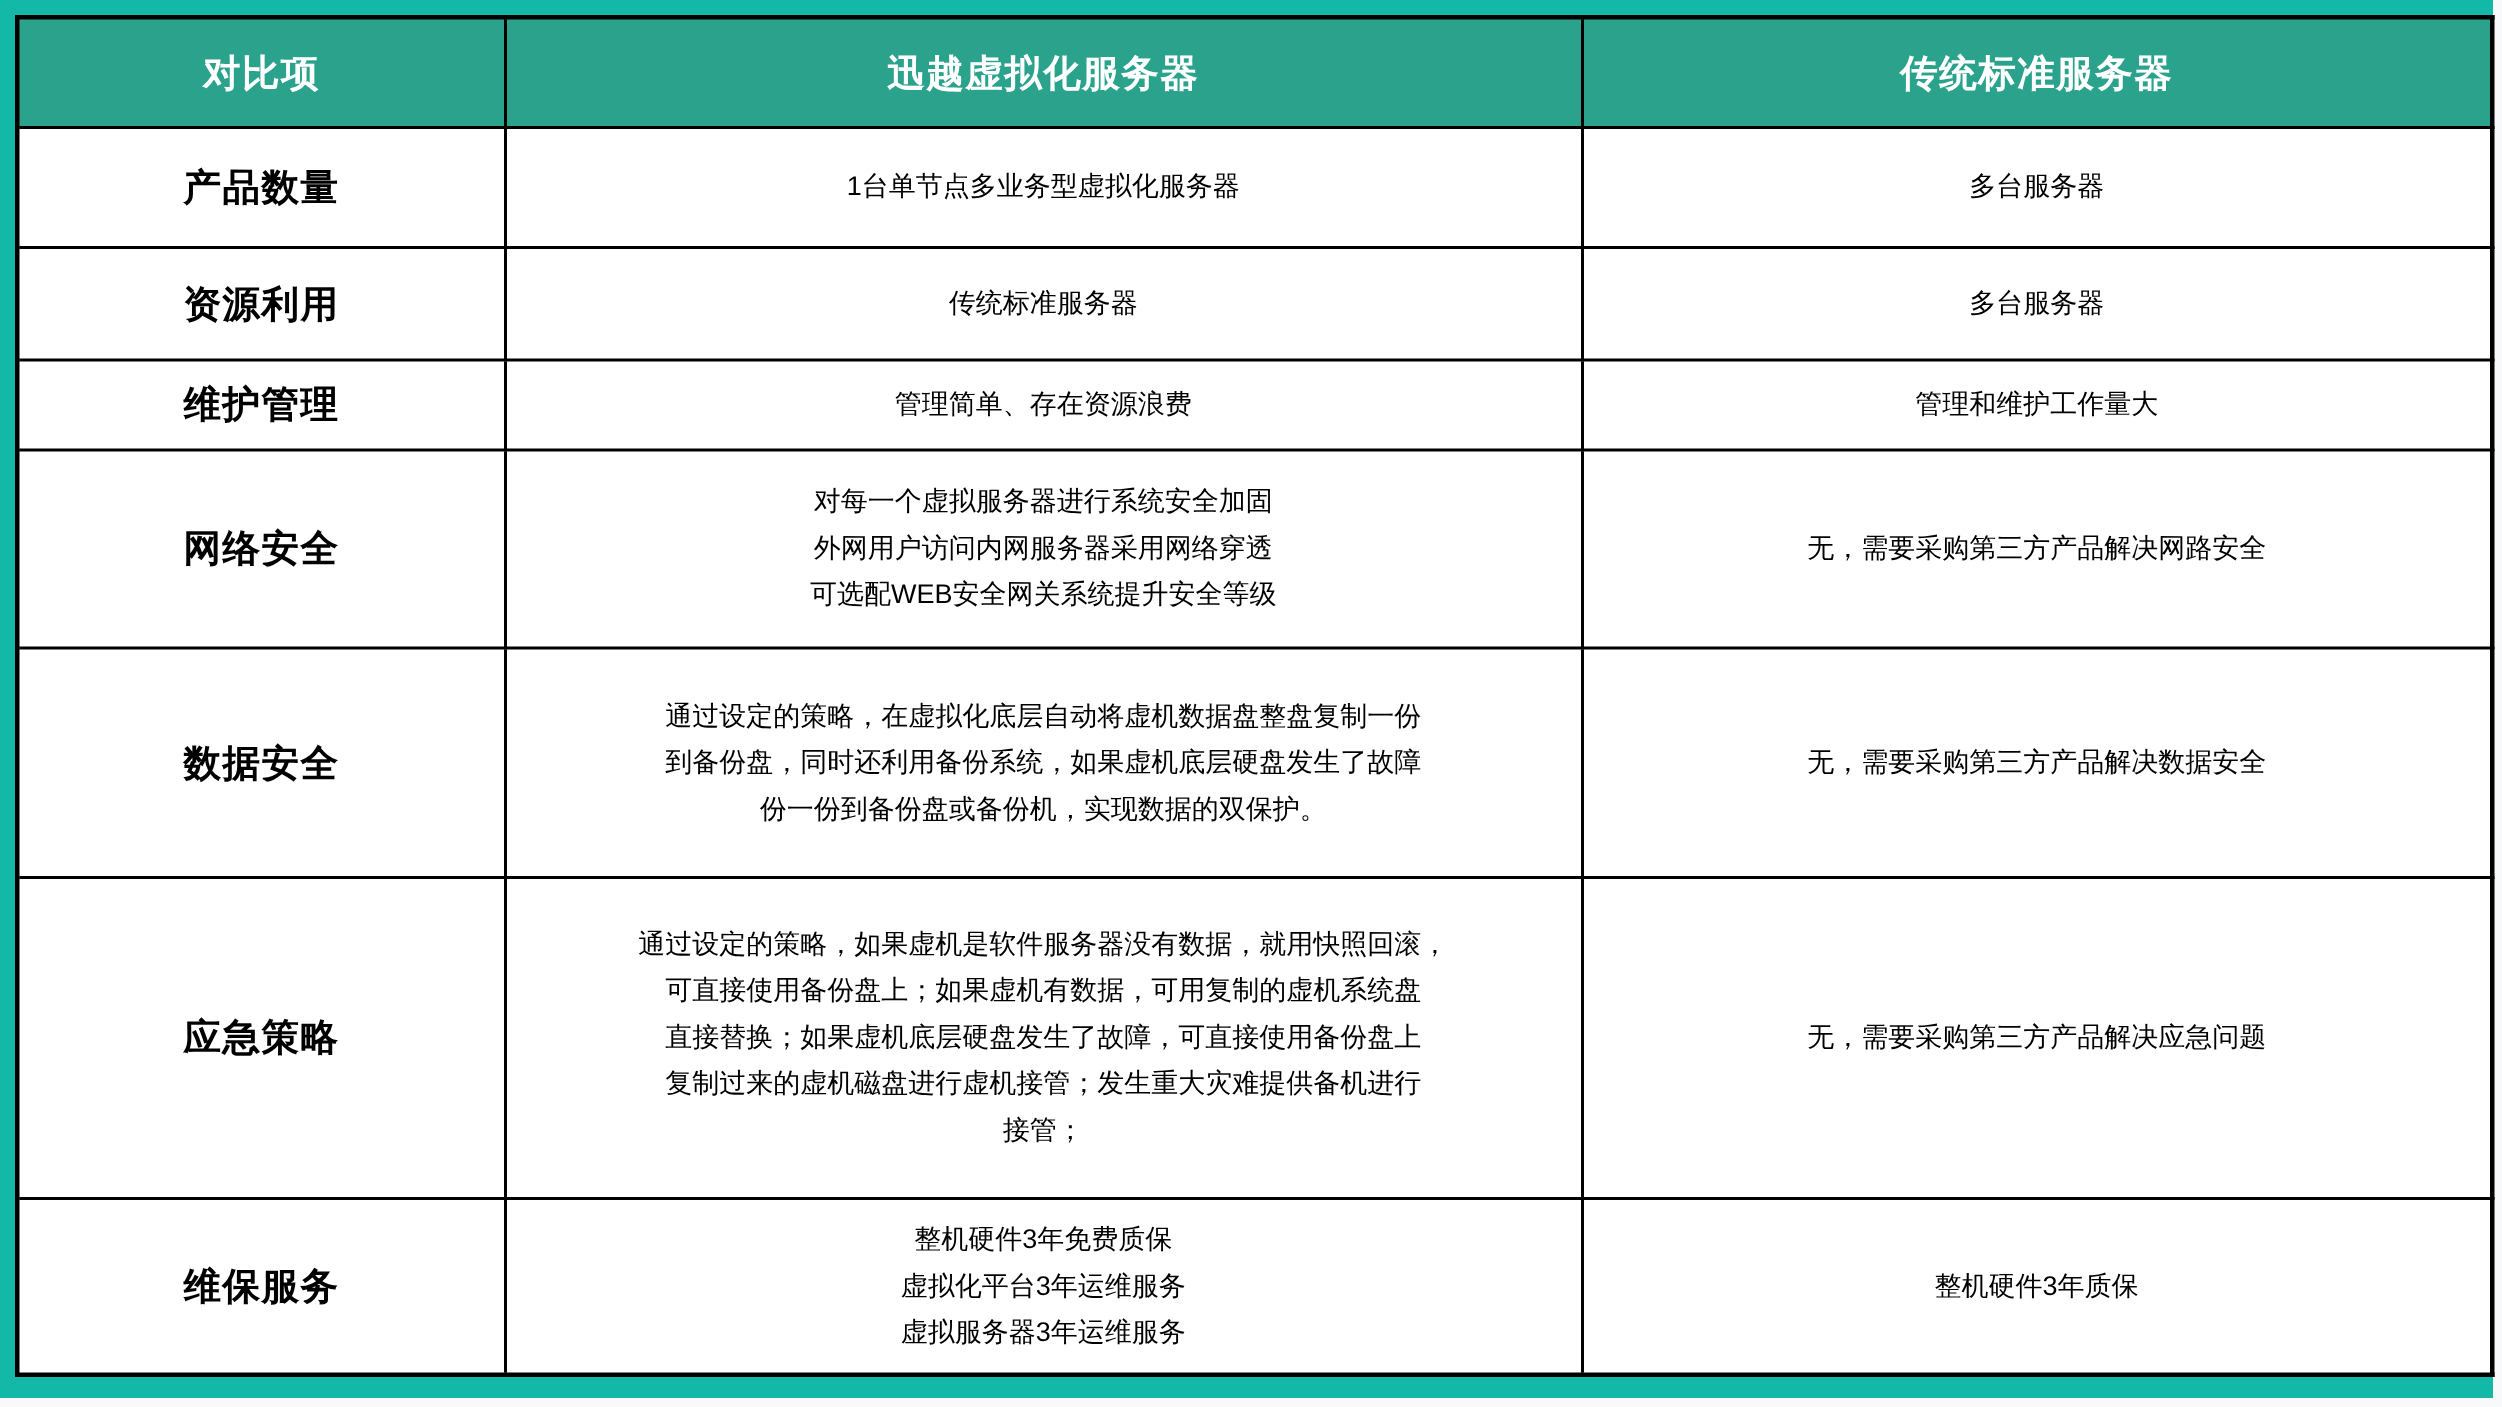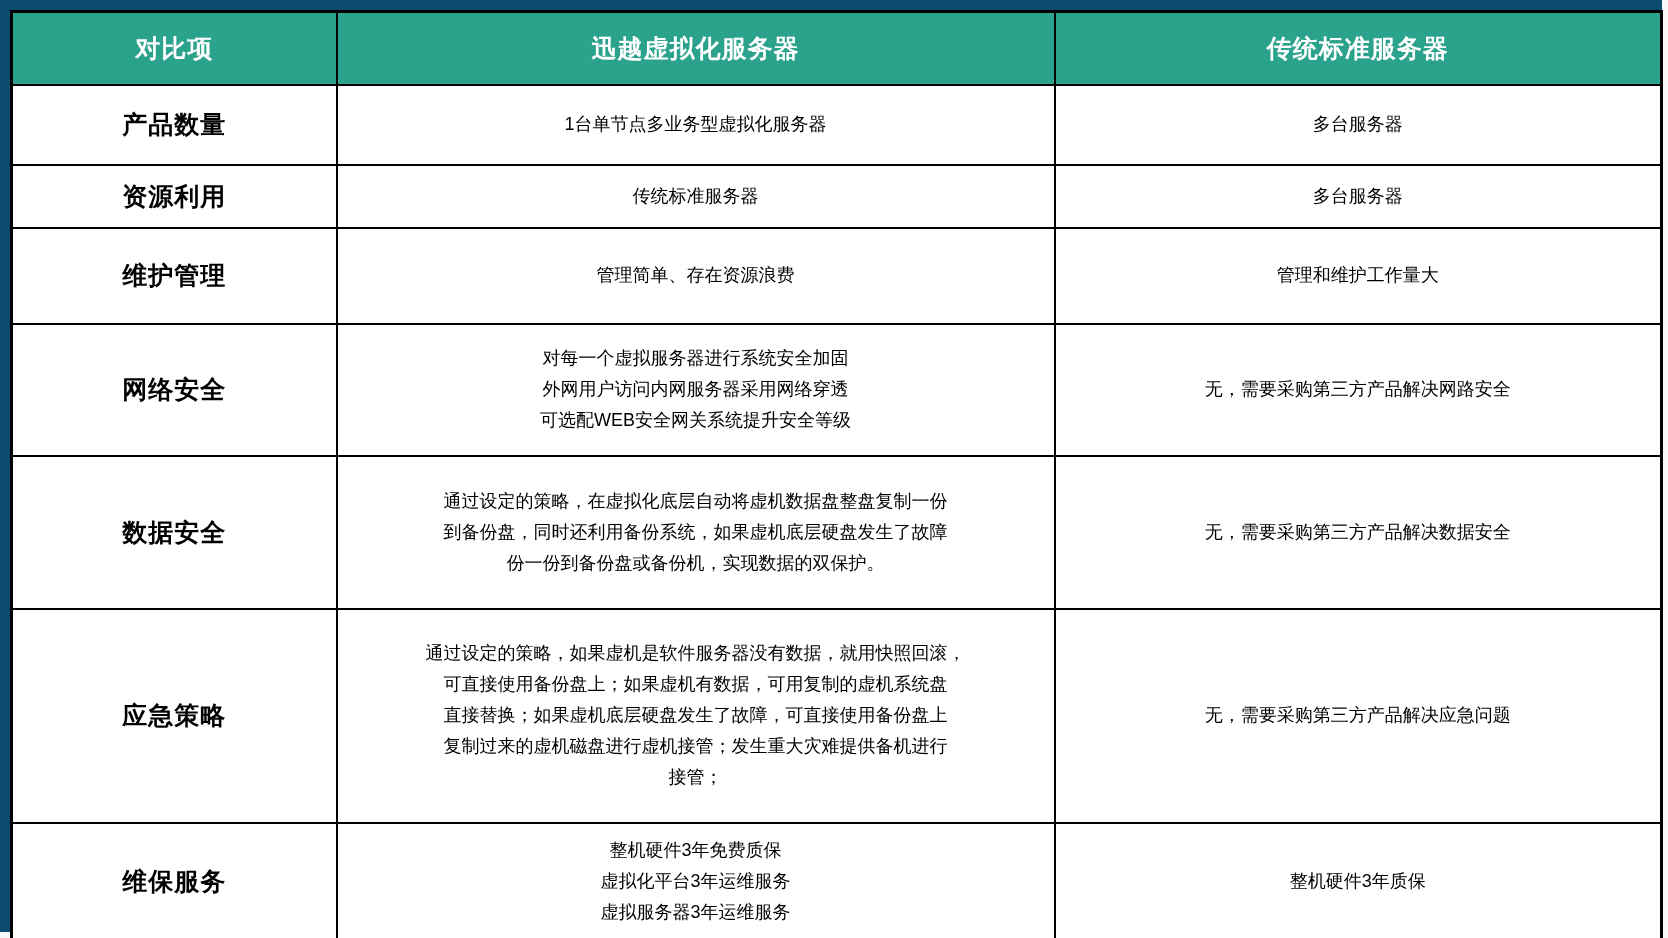--- a/index.html
+++ b/index.html
@@ -4,21 +4,21 @@
 <style>
   * { margin: 0; padding: 0; box-sizing: border-box; }
   html, body {
     width: 1668px; height: 938px;
     background: #f8f9fb;
     font-family: "Liberation Sans", "DejaVu Sans", sans-serif;
   }
   .page {
     position: absolute; left: 0; top: 0;
     width: 1662px; height: 932px;
-    background: #0c4a6e;
+    background: #14b8a6;
   }
   table.cmp {
     position: absolute; left: 10px; top: 10px;
     width: 1650px;
     border-collapse: collapse;
     table-layout: fixed;
     background: #ffffff;
   }
   table.cmp, table.cmp th, table.cmp td {
     border: 2px solid #000000;
@@ -47,22 +47,22 @@
   tbody td {
     font-size: 18px;
     font-weight: 400;
     color: #000000;
     text-align: center;
     vertical-align: middle;
     line-height: 31px;
     padding: 4px 10px;
   }
   tbody tr:nth-child(1) { height: 80px; }
-  tbody tr:nth-child(2) { height: 63px; }
-  tbody tr:nth-child(3) { height: 96px; }
+  tbody tr:nth-child(2) { height: 75px; }
+  tbody tr:nth-child(3) { height: 60px; }
   tbody tr:nth-child(4) { height: 132px; }
   tbody tr:nth-child(5) { height: 153px; }
   tbody tr:nth-child(6) { height: 214px; }
   tbody tr:nth-child(7) { height: 118px; }
   .cell-line { display: block; }
 </style>
 </head>
 <body>
 
 <div class="page">

